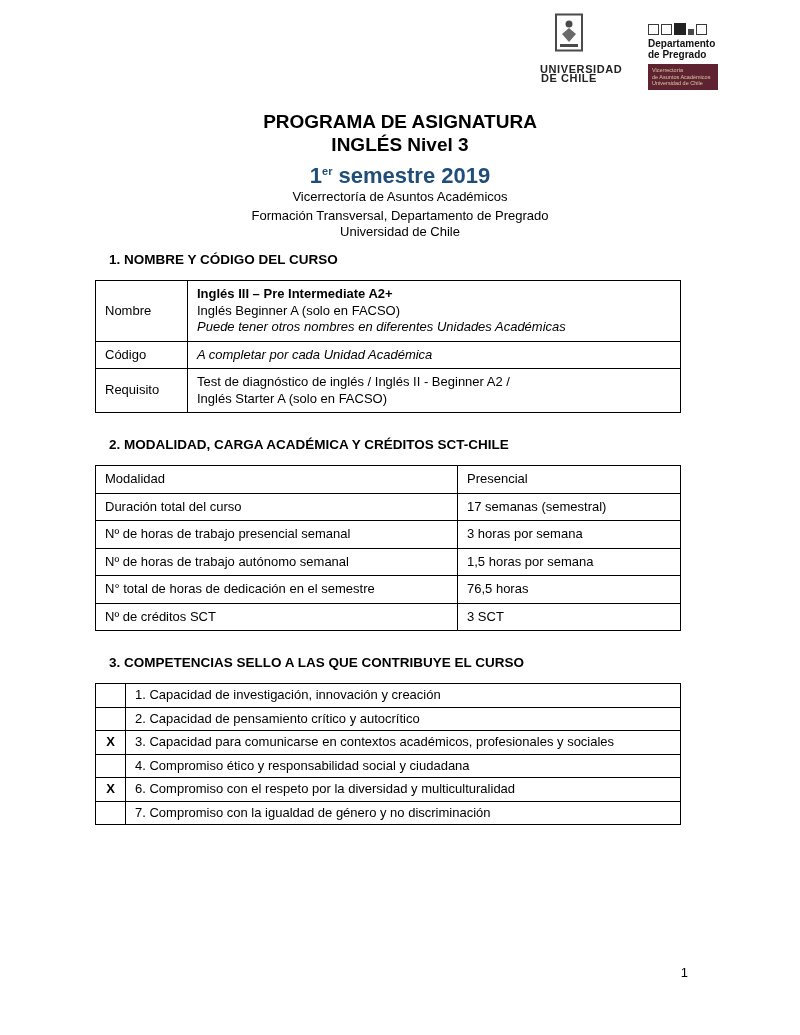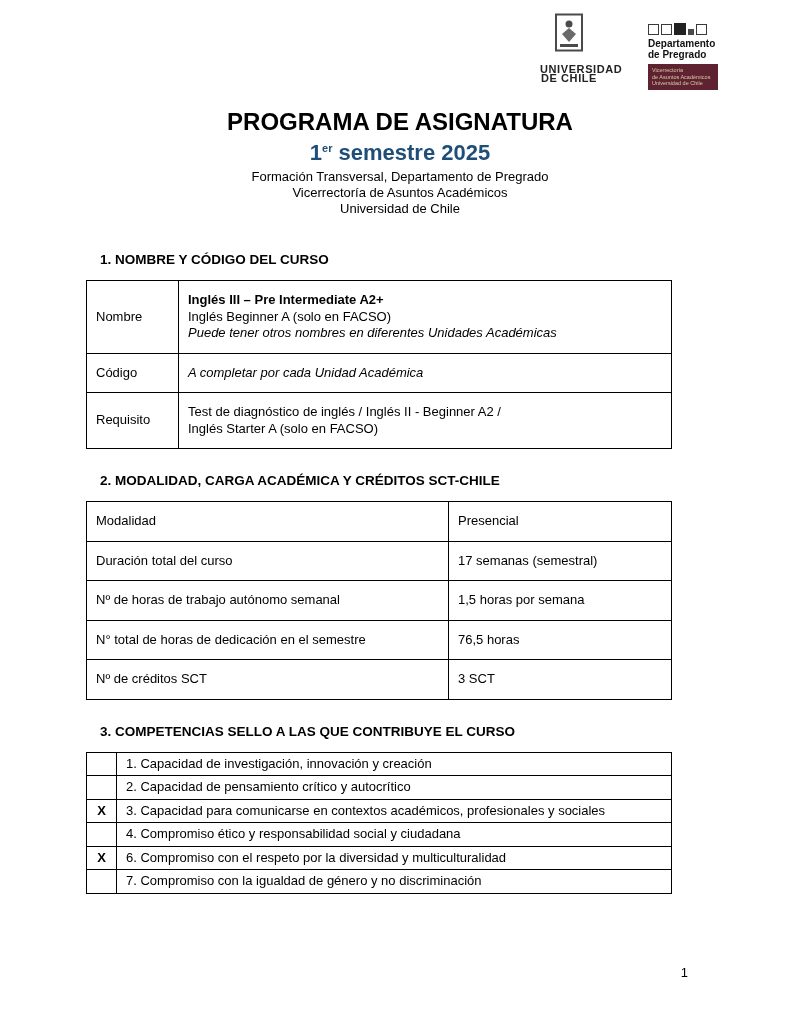--- a/index.html
+++ b/index.html
@@ -13,31 +13,31 @@
   .squares{display:flex;align-items:flex-end;gap:2px;height:15px;margin-bottom:3px;}
   .sq{display:inline-block;}
   .sq.o{width:9px;height:9px;border:1.5px solid #3a3a3a;}
   .sq.f{width:12px;height:12px;background:#222;}
   .sq.s{width:6px;height:6px;background:#4a4a4a;}
   .dp-title{font-weight:bold;font-size:10px;line-height:11px;color:#111;}
   .dp-box{margin-top:4px;background:#5e2230;color:#d9c9a5;font-size:5.5px;line-height:6.5px;padding:3px 4px;width:62px;}
 
   
   .title-block{position:absolute;top:110px;left:0;width:800px;text-align:center;}
-  .t1{font-size:24px;font-weight:bold;line-height:23px;color:#000;}
+  .t1{font-size:19px;font-weight:bold;line-height:23px;color:#000;}
   .sem{font-size:22px;font-weight:bold;color:#1f4e79;line-height:27px;margin-top:2px;}
   .sem sup{font-size:11px;}
   .sub{font-size:13px;line-height:16px;color:#000;}
   .sub.first{margin-top:3px;}
 
   
-  .content{position:absolute;left:86px;top:252px;width:586px;}
+  .content{position:absolute;left:95px;top:252px;width:586px;}
   .sec-heading{font-size:13.5px;font-weight:bold;margin:0 0 13px 14px;color:#000;}
   table.tbl{border-collapse:collapse;width:100%;margin-bottom:24px;table-layout:fixed;}
-  table.tbl td{border:1.5px solid #000;font-size:13px;padding:11px 9px;vertical-align:middle;line-height:16.5px;}
+  table.tbl td{border:1.5px solid #000;font-size:13px;padding:5px 9px;vertical-align:middle;line-height:16.5px;}
   td.lbl{font-weight:normal;}
   .b{font-weight:bold;}
   .i{font-style:italic;}
   .t3 td.mark{text-align:center;font-weight:bold;padding:3px 2px;}
   .t3 td.comp{padding:3px 9px;}
 
   .page-num{position:absolute;right:112px;top:965px;font-size:13px;color:#000;}
 </style>
 </head>
 <body>
@@ -71,23 +71,24 @@
     </div>
     <div class="dp-box">
       <div>Vicerrectoría</div>
       <div>de Asuntos Académicos</div>
       <div>Universidad de Chile</div>
     </div>
   </div>
 
   <div class="title-block">
     <div class="t1">PROGRAMA DE ASIGNATURA</div>
-    <div class="sem"><span>1</span><sup>er</sup><span> semestre 2025</span></div>
+    <div class="t1">INGLÉS Nivel 3</div>
+    <div class="sem"><span>1</span><sup>er</sup><span> semestre 2019</span></div>
+    <div class="sub">Vicerrectoría de Asuntos Académicos</div>
     <div class="sub first">Formación Transversal, Departamento de Pregrado</div>
-    <div class="sub">Vicerrectoría de Asuntos Académicos</div>
     <div class="sub">Universidad de Chile</div>
   </div>
 
   <main class="content">
 
     <div class="sec-heading">1. NOMBRE Y CÓDIGO DEL CURSO</div>
     <table class="tbl">
       <colgroup>
           <col style="width:92px">
           <col>
@@ -122,20 +123,24 @@
           <col>
         </colgroup>
       <tbody>
       <tr>
         <td class="lbl">Modalidad</td>
         <td>Presencial</td>
       </tr>
       <tr>
         <td class="lbl">Duración total del curso</td>
         <td>17 semanas (semestral)</td>
+      </tr>
+      <tr>
+        <td class="lbl">Nº de horas de trabajo presencial semanal</td>
+        <td>3 horas por semana</td>
       </tr>
       <tr>
         <td class="lbl">Nº de horas de trabajo autónomo semanal</td>
         <td>1,5 horas por semana</td>
       </tr>
       <tr>
         <td class="lbl">N° total de horas de dedicación en el semestre</td>
         <td>76,5 horas</td>
       </tr>
       <tr>

